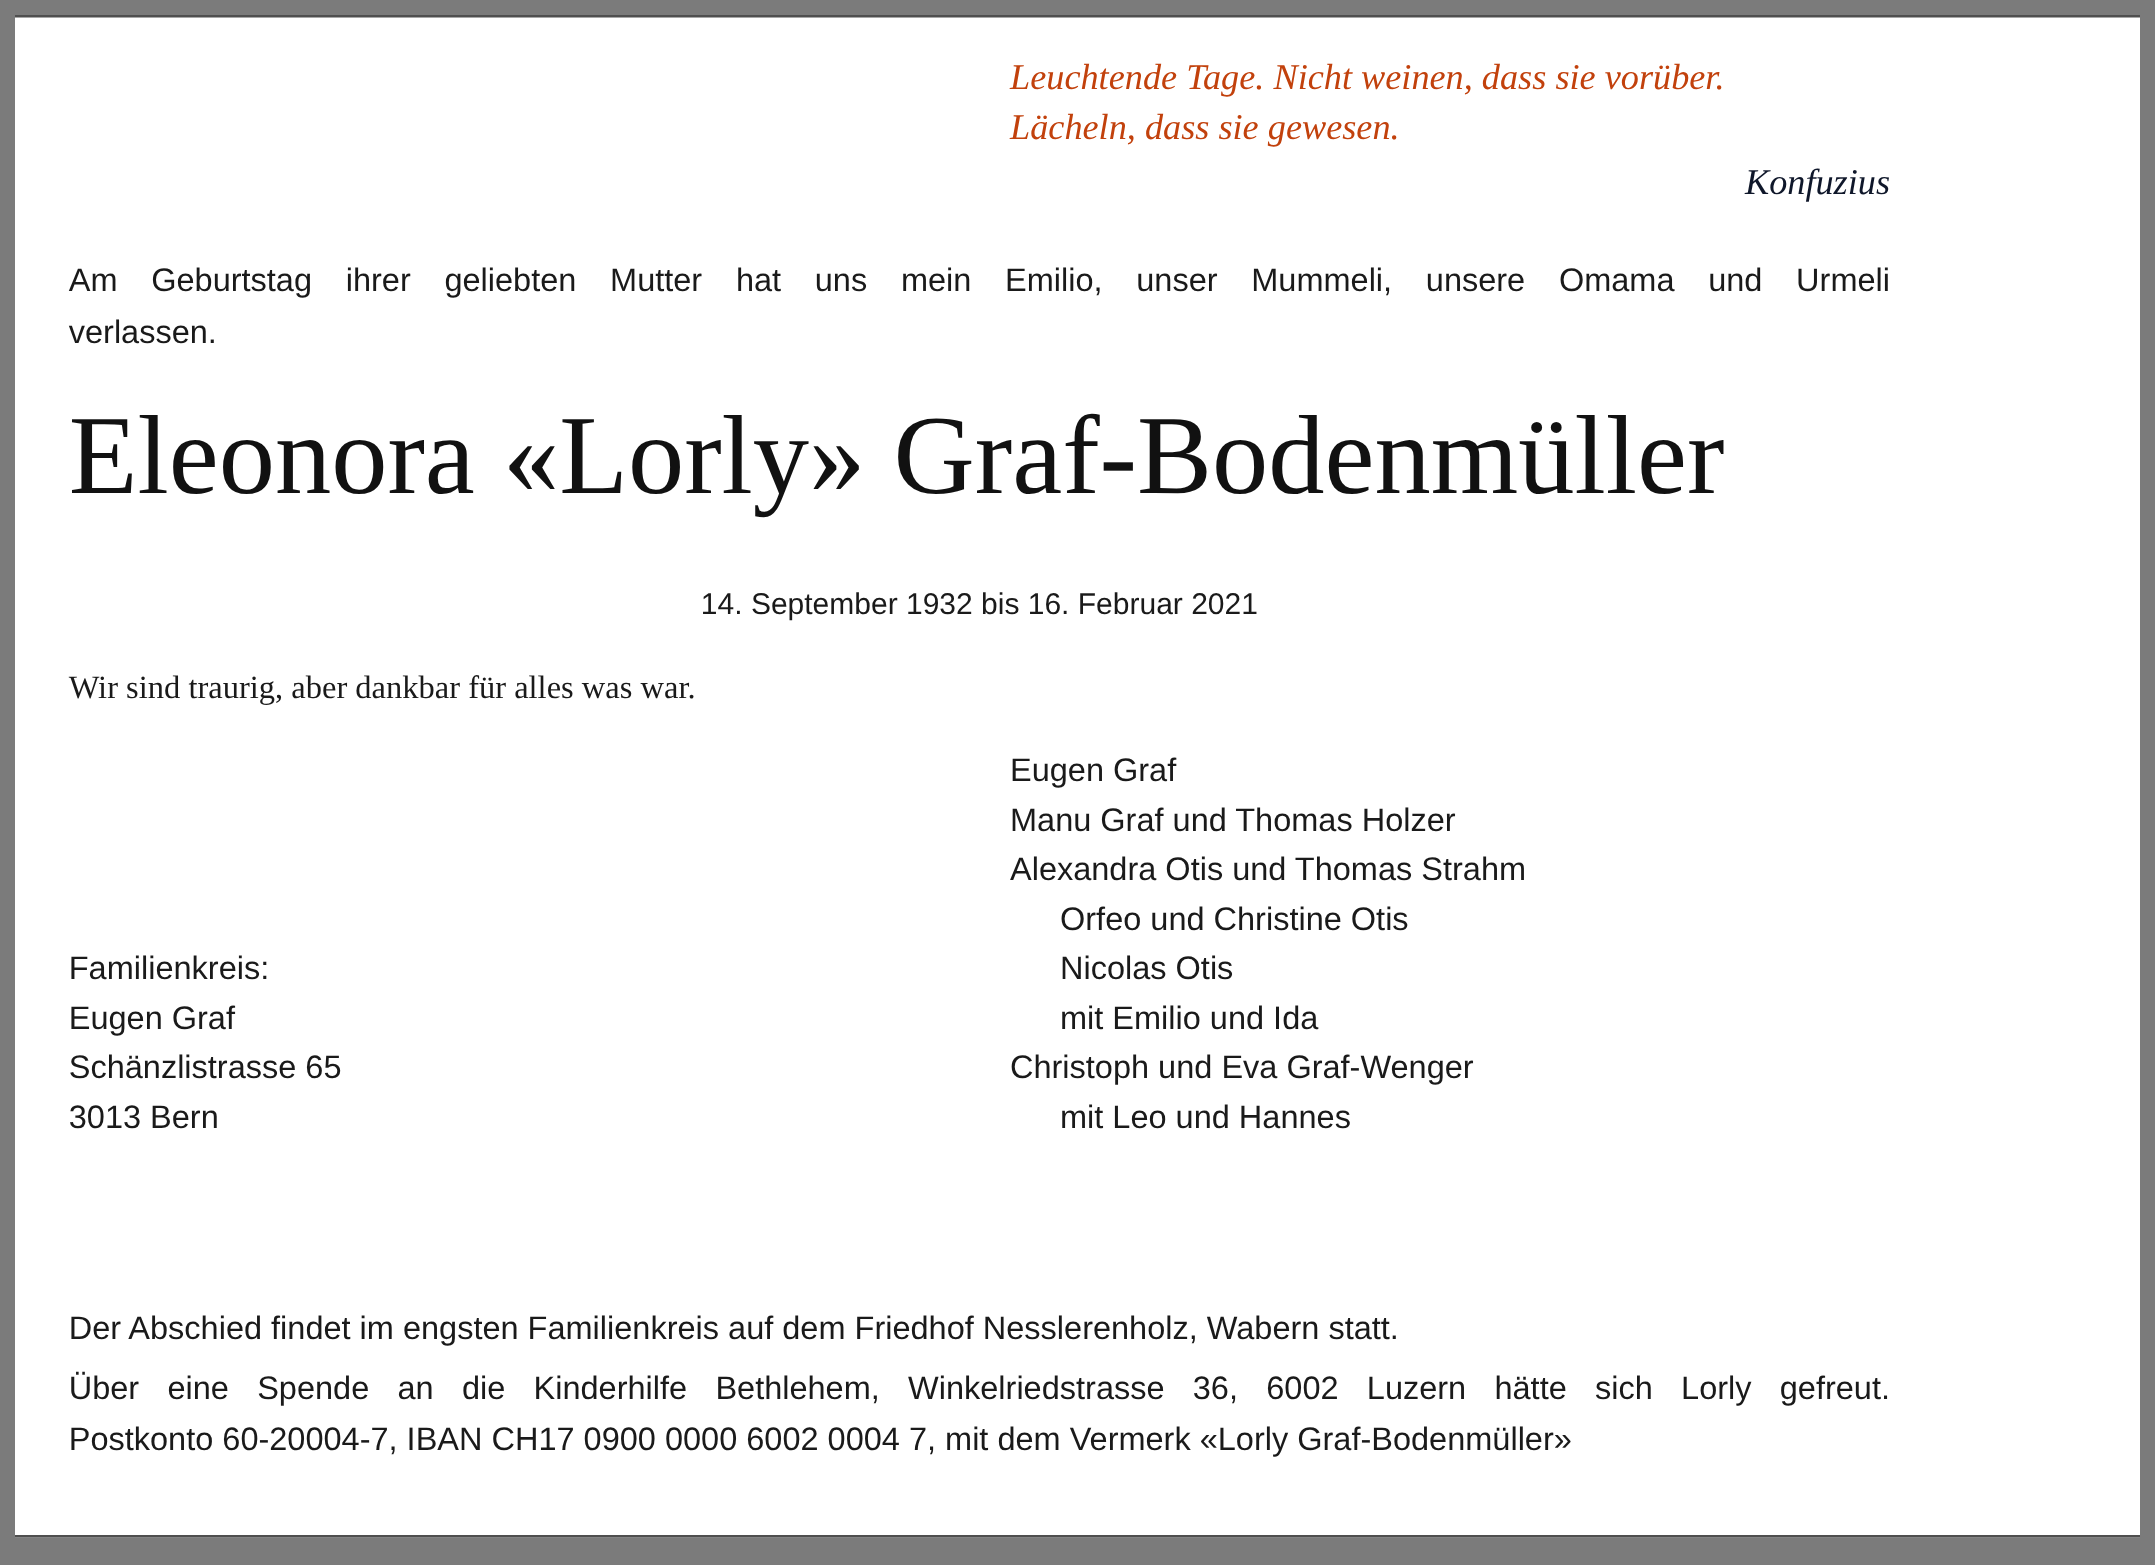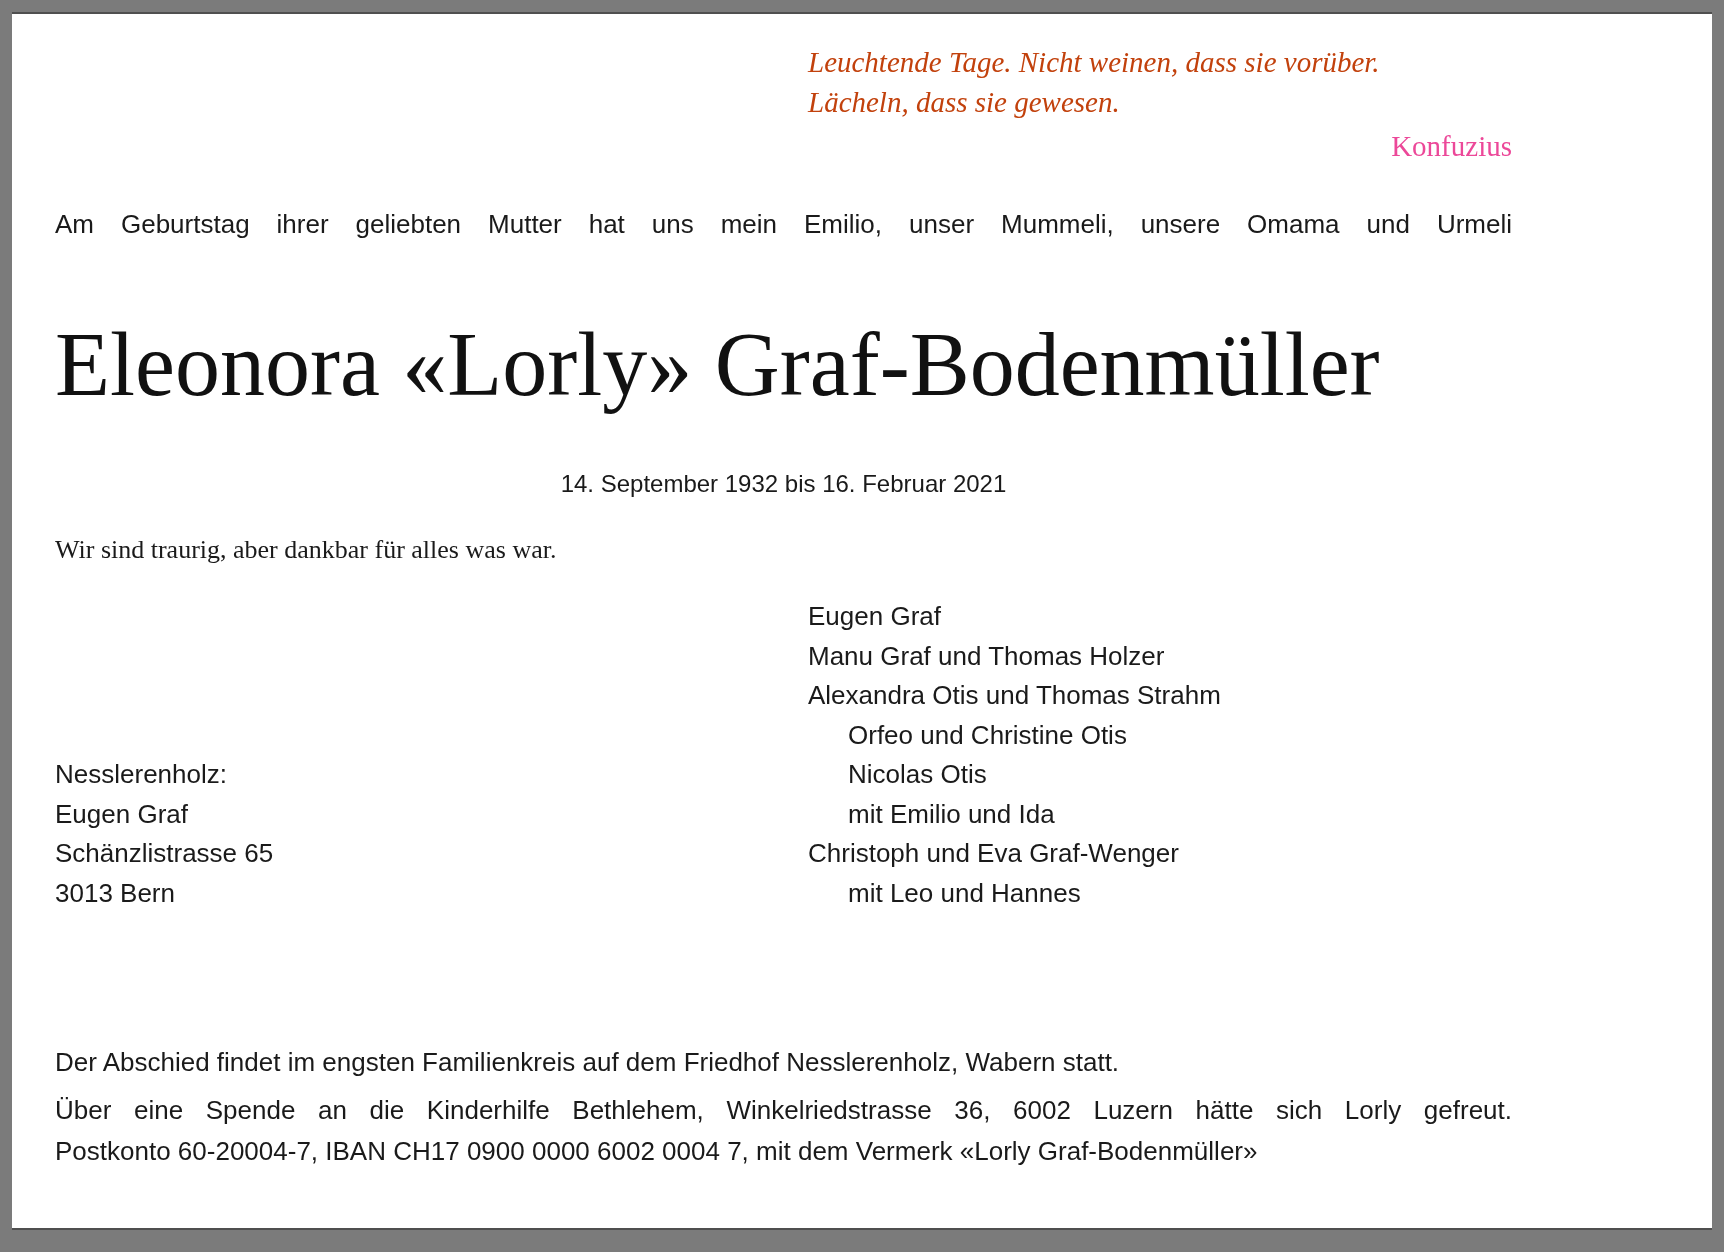--- a/index.html
+++ b/index.html
@@ -29,22 +29,23 @@
       left: 753px; top: 28px; right: 0;
       font-family: "Liberation Serif", serif;
       font-style: italic;
       font-size: 29px; line-height: 40px;
       color: #c2410c;
     }
     .quote-attr {
       left: 0; top: 116px; width: 100%;
       text-align: right;
       font-family: "Liberation Serif", serif;
+      font-style: italic;
       font-size: 29px;
-      color: #ec4899;
+      color: #0f172a;
     }
     .intro { left: 0; top: 190px; width: 100%; font-size: 26px; line-height: 41px; }
     .force-justify { text-align: justify; text-align-last: justify; }
 
     .title {
       left: 0; top: 292px; width: 100%;
       font-family: "Liberation Serif", serif;
       font-weight: normal;
       font-size: 90px; line-height: 118px;
       color: #111;
@@ -70,41 +71,42 @@
   <div class="textblock">
 
     <div class="abs quote">
       <div>Leuchtende Tage. Nicht weinen, dass sie vorüber.</div>
       <div>Lächeln, dass sie gewesen.</div>
     </div>
     <div class="abs quote-attr">Konfuzius</div>
 
     <div class="abs intro">
       <div class="force-justify">Am Geburtstag ihrer geliebten Mutter hat uns mein Emilio, unser Mummeli, unsere Omama und Urmeli</div>
+      <div>verlassen.</div>
     </div>
 
     <h1 class="abs title">Eleonora «Lorly» Graf-Bodenmüller</h1>
 
     <div class="abs dates">14. September 1932 bis 16. Februar 2021</div>
 
     <div class="abs thanks">Wir sind traurig, aber dankbar für alles was war.</div>
 
     <div class="abs family">
       <div class="row">Eugen Graf</div>
       <div class="row">Manu Graf und Thomas Holzer</div>
       <div class="row">Alexandra Otis und Thomas Strahm</div>
       <div class="row indent">Orfeo und Christine Otis</div>
       <div class="row indent">Nicolas Otis</div>
       <div class="row indent">mit Emilio und Ida</div>
       <div class="row">Christoph und Eva Graf-Wenger</div>
       <div class="row indent">mit Leo und Hannes</div>
     </div>
 
     <div class="abs trauer">
-      <div class="row">Nesslerenholz:</div>
+      <div class="row">Familienkreis:</div>
       <div class="row">Eugen Graf</div>
       <div class="row">Schänzlistrasse 65</div>
       <div class="row">3013 Bern</div>
     </div>
 
     <div class="abs farewell">Der Abschied findet im engsten Familienkreis auf dem Friedhof Nesslerenholz, Wabern statt.</div>
 
     <div class="abs donation">
       <div class="force-justify">Über eine Spende an die Kinderhilfe Bethlehem, Winkelriedstrasse 36, 6002 Luzern hätte sich Lorly gefreut.</div>
       <div>Postkonto 60-20004-7, IBAN CH17 0900 0000 6002 0004 7, mit dem Vermerk «Lorly Graf-Bodenmüller»</div>

